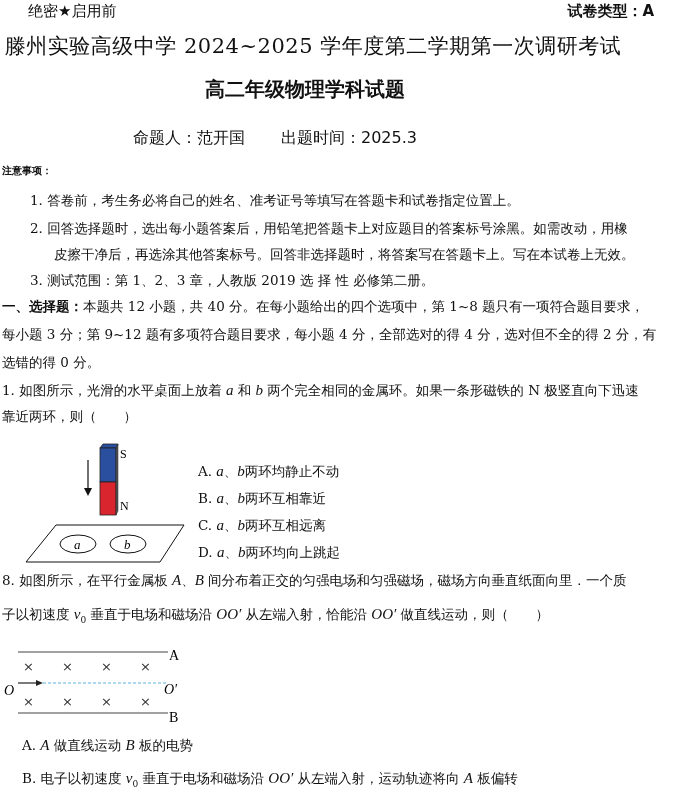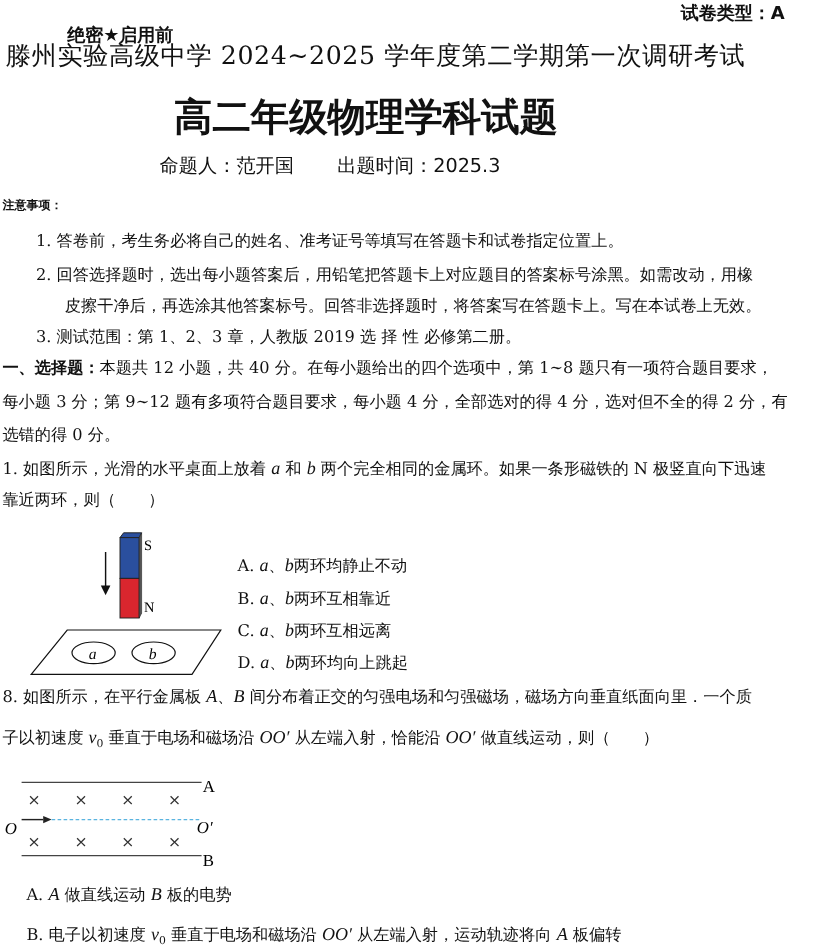--- a/index.html
+++ b/index.html
@@ -2,24 +2,24 @@
 <html><head>
 <meta charset="utf-8">
 <style>
   html, body { margin: 0; padding: 0; background: #ffffff; }
   body {
     width: 694px; height: 790px; overflow: hidden; position: relative;
     font-family: "DejaVu Serif", "Liberation Serif", serif;
     color: #111; font-size: 14px;
   }
   .abs { position: absolute; white-space: nowrap; }
-  .topleft { left: 56px; top: 2px; font-size: 15px; font-weight: bold; font-family: "DejaVu Sans", sans-serif; margin-top: 18px; }
+  .topleft { left: 28px; top: 2px; font-size: 15px; font-weight: normal; font-family: "DejaVu Sans", sans-serif; }
   .topright { right: 40px; top: 2px; font-size: 15px; font-weight: bold; font-family: "DejaVu Sans", sans-serif; }
   .school { left: 0; width: 626px; text-align: center; top: 32px; font-size: 21px; letter-spacing: 0.5px; }
-  .title { left: 0; width: 610px; text-align: center; top: 76px; font-size: 32px; font-weight: bold; }
+  .title { left: 0; width: 610px; text-align: center; top: 76px; font-size: 20px; font-weight: bold; }
   .author { left: 0; width: 550px; text-align: center; top: 128px; font-size: 16px; font-family: "DejaVu Sans", sans-serif; }
   .author .gap { display: inline-block; width: 36px; }
   .notice-h { left: 2px; top: 164px; font-size: 10px; font-weight: bold; font-family: "DejaVu Sans", sans-serif; }
   .line { font-size: 13.5px; }
   .sec { left: 2px; top: 298px; font-size: 13.5px; }
   .sec b { font-family: "DejaVu Sans", sans-serif; }
   i.v { font-style: italic; font-family: "Liberation Serif", serif; font-size: 15px; }
   sub { font-size: 9px; }
   .opt { font-size: 13.5px; }
   svg { position: absolute; }

